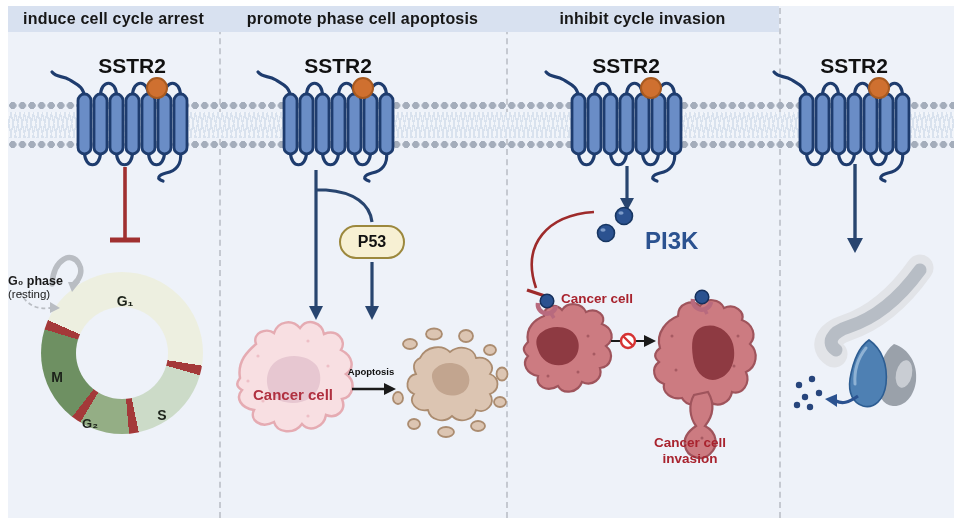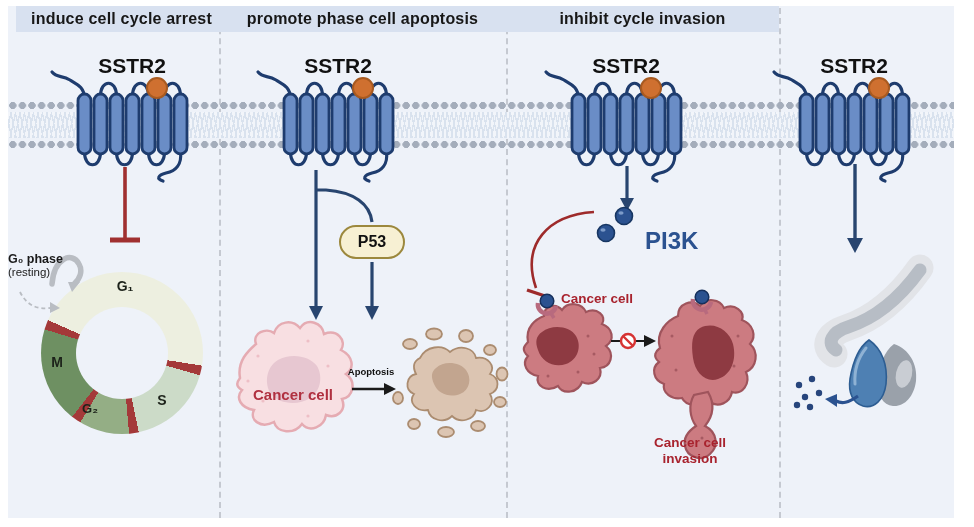--- a/index.html
+++ b/index.html
@@ -19,44 +19,44 @@
                        repeating-linear-gradient(-78deg,rgba(0,0,0,0) 0 3px,#d9e2ee 3px 4.4px);}
 
   .sstr2{position:absolute;top:48px;width:120px;text-align:center;font-weight:bold;
          font-size:21px;color:#111;z-index:5;}
 
   svg.overlay{position:absolute;left:0;top:0;z-index:3;}
 
   .donut{position:absolute;left:33px;top:266px;width:162px;height:162px;border-radius:50%;z-index:2;}
   .donut::after{content:"";position:absolute;left:35px;top:35px;width:92px;height:92px;border-radius:50%;
                 background:#eef2f9;}
-  .cyc-label{position:absolute;width:44px;text-align:center;font-weight:bold;color:#1c221a;z-index:5;}
+  .cyc-label{position:absolute;width:44px;text-align:center;font-weight:bold;color:#1c221a;z-index:5;margin-top:15px;}
 
   .g0{position:absolute;left:0px;top:246px;width:72px;z-index:5;color:#1a1a1a;}
-  .g0 .l1{font-weight:bold;font-size:12.5px;}
+  .g0 .l1{font-weight:bold;font-size:12.5px;margin-top:22px;}
   .g0 .l2{font-size:11.5px;}
 
   .pill{position:absolute;left:331px;top:219px;width:66px;height:34px;border-radius:17px;background:#f7f0d3;
         border:2.5px solid #9c883d;display:flex;align-items:center;justify-content:center;
         font-weight:bold;font-size:16px;color:#111;z-index:5;box-sizing:border-box;}
 
   .lbl{position:absolute;text-align:center;font-weight:bold;z-index:5;}
   .lbl-cancer2{left:225px;top:380px;width:120px;font-size:15px;color:#b03040;}
   .lbl-apop{left:323px;top:360px;width:80px;font-size:9.5px;color:#111;}
   .lbl-pi3k{left:637px;top:221px;width:80px;font-size:24px;color:#2b5290;text-align:left;}
   .lbl-cancer3{left:529px;top:285px;width:120px;font-size:13.5px;color:#a8232e;}
   .lbl-invasion{left:622px;top:429px;width:120px;font-size:13.5px;color:#a8232e;line-height:16px;}
 </style>
 </head>
 <body>
 
 <div class="stage">
   <div class="canvas">
 
-    <div class="hdr" style="left:8px;width:211px">induce cell cycle arrest</div>
+    <div class="hdr" style="left:0;width:211px">induce cell cycle arrest</div>
     <div class="hdr" style="left:211px;width:287px">promote phase cell apoptosis</div>
     <div class="hdr" style="left:498px;width:273px">inhibit cycle invasion</div>
 
     <div class="divider" style="left:211px"></div>
     <div class="divider" style="left:498px"></div>
     <div class="divider" style="left:771px"></div>
 
     <div class="mem mem-dots" style="top:93px"></div>
     <div class="mem mem-tails" style="top:106px"></div>
     <div class="mem mem-dots" style="top:132px"></div>

